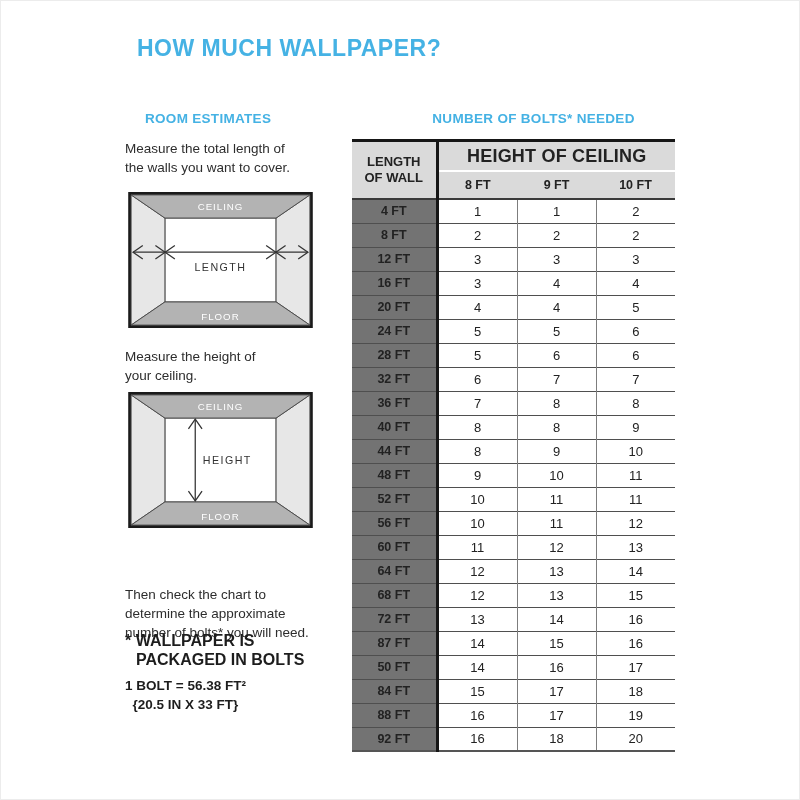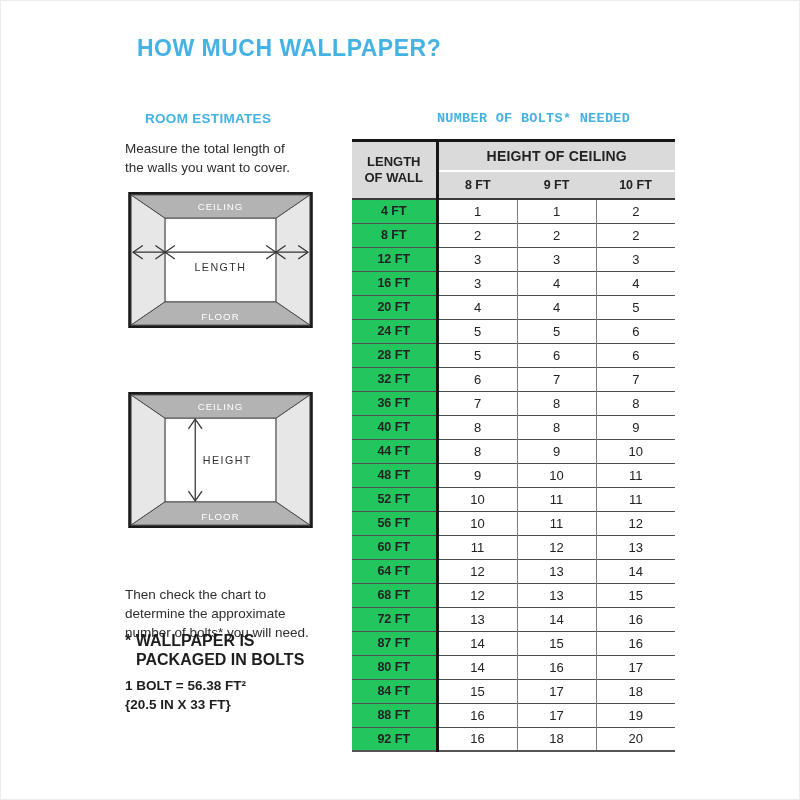--- a/index.html
+++ b/index.html
@@ -10,62 +10,62 @@
   }
   .title{
     position:absolute;left:125px;top:23px;margin:12px;
     font-size:23px;font-weight:bold;color:#45b2e4;letter-spacing:.5px;
   }
   .sec-head{
     position:absolute;margin:0;font-size:13.5px;font-weight:bold;
     color:#45b2e4;letter-spacing:.3px;padding-left:20px;
   }
   .room-head{left:125px;top:111px;}
-  .table-head{left:352px;top:111px;width:323px;text-align:center;font-family:Liberation Mono, monospace;}
+  .table-head{left:352px;top:111px;width:323px;text-align:center;}
   .para{
     position:absolute;left:125px;width:230px;margin:0;
     font-size:13.5px;line-height:19px;color:#2d2d2d;white-space:pre-line;
   }
   .p1{top:139px;}
   .p2{top:347px;}
   .p3{top:561px;margin-top:24px;}
   .diagram{position:absolute;left:127px;width:187px;height:136px;}
   .d1{top:192px;}
   .d2{top:392px;}
   .footnote{
     position:absolute;left:125px;top:631px;margin:0;font-size:16px;
     font-weight:bold;color:#1d1d1d;line-height:19px;
   }
   .footnote .indent{padding-left:11px;margin-top:48px;}
   .boltinfo{
     position:absolute;left:125px;top:676px;margin:0;font-size:13.5px;
-    font-weight:bold;color:#1d1d1d;line-height:19px;
+    font-weight:bold;color:#1d1d1d;line-height:19px;text-align:center;
   }
   .tablewrap{position:absolute;left:352px;top:139px;}
   table.bolts{
     border-collapse:collapse;table-layout:fixed;width:323px;
     border-top:3px solid #161616;
   }
   table.bolts th,table.bolts td{padding:0;text-align:center;vertical-align:middle;color:#222;}
   th.rowhead{
     background:#dadada;border-right:3px solid #161616;border-bottom:2px solid #3a3a3a;
     font-size:13px;font-weight:bold;line-height:16px;white-space:pre-line;
   }
   th.grouphead{
     background:#dadada;border-bottom:2px solid #ffffff;height:28px;
-    font-size:14px;font-weight:bold;letter-spacing:.2px;
+    font-size:18px;font-weight:bold;letter-spacing:.2px;
   }
   th.colhead{
     background:#dadada;border-bottom:2px solid #3a3a3a;height:26px;
     font-size:12.5px;font-weight:bold;
   }
   tbody tr{height:24px;border-bottom:1px solid #4f4f4f;}
   tbody tr:last-child{border-bottom:2px solid #555;}
   td.rowlabel{
-    background:#22c55e;font-weight:bold;font-size:12.5px;
+    background:#737373;font-weight:bold;font-size:12.5px;
     border-right:3px solid #161616;
   }
   td.val{font-size:13px;}
   td.vdiv{border-left:1px solid #7d7d7d;}
   .room-label{font-size:10px;fill:#ffffff;letter-spacing:1px;}
   .dim-label{font-size:11px;fill:#333;letter-spacing:1.5px;}
 </style>
 </head>
 <body>
 
@@ -90,20 +90,22 @@
       <polyline points="15,55 5,62 15,69"></polyline>
       <polyline points="175,55 185,62 175,69"></polyline>
       <path d="M38,62 L28,55 M38,62 L28,69 M38,62 L48,55 M38,62 L48,69"></path>
       <path d="M152,62 L142,55 M152,62 L142,69 M152,62 L162,55 M152,62 L162,69"></path>
     </g>
     <text class="room-label" x="95" y="19" text-anchor="middle">CEILING</text>
     <text class="room-label" x="95" y="132" text-anchor="middle">FLOOR</text>
     <text class="dim-label" x="95" y="81" text-anchor="middle">LENGTH</text>
   </svg>
 
+  <p class="para p2">Measure the height of
+your ceiling.</p>
 
   <svg class="diagram d2" viewBox="0 0 190 140">
     <rect x="1.5" y="1.5" width="187" height="137" fill="#ffffff" stroke="#1a1a1a" stroke-width="3"></rect>
     <polygon points="3,3 38,27 38,113 3,137" fill="#e7e7e7" stroke="#4a4a4a" stroke-width="1"></polygon>
     <polygon points="187,3 152,27 152,113 187,137" fill="#e7e7e7" stroke="#4a4a4a" stroke-width="1"></polygon>
     <polygon points="3,3 187,3 152,27 38,27" fill="#b3b3b3" stroke="#4a4a4a" stroke-width="1"></polygon>
     <polygon points="3,137 187,137 152,113 38,113" fill="#b3b3b3" stroke="#4a4a4a" stroke-width="1"></polygon>
     <rect x="38" y="27" width="114" height="86" fill="#ffffff" stroke="#4a4a4a" stroke-width="1"></rect>
     <g stroke="#333" stroke-width="1.3" fill="none">
       <line x1="69" y1="28" x2="69" y2="112"></line>
@@ -260,21 +262,21 @@
             <td class="val vdiv">14</td>
             <td class="val vdiv">16</td>
           </tr>
           <tr>
             <td class="rowlabel">87 FT</td>
             <td class="val">14</td>
             <td class="val vdiv">15</td>
             <td class="val vdiv">16</td>
           </tr>
           <tr>
-            <td class="rowlabel">80 FT</td>
+            <td class="rowlabel">50 FT</td>
             <td class="val">14</td>
             <td class="val vdiv">16</td>
             <td class="val vdiv">17</td>
           </tr>
           <tr>
             <td class="rowlabel">84 FT</td>
             <td class="val">15</td>
             <td class="val vdiv">17</td>
             <td class="val vdiv">18</td>
           </tr>

